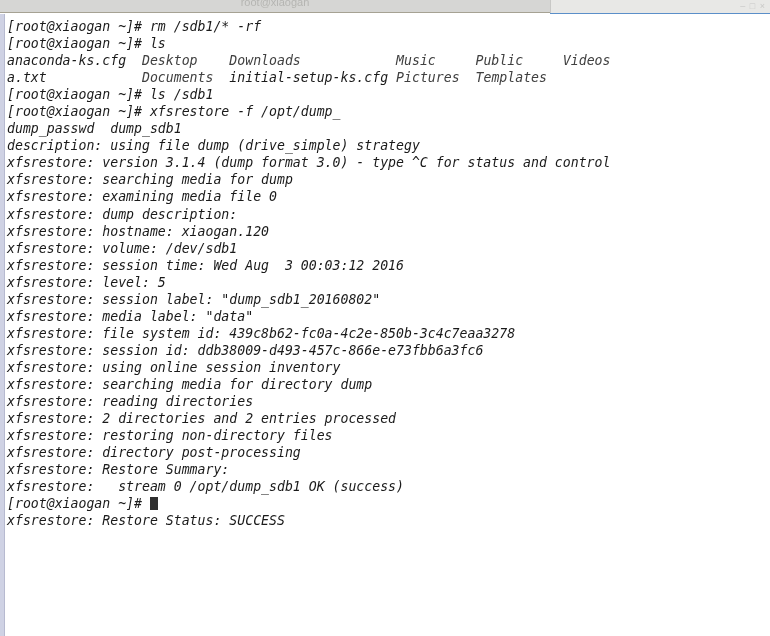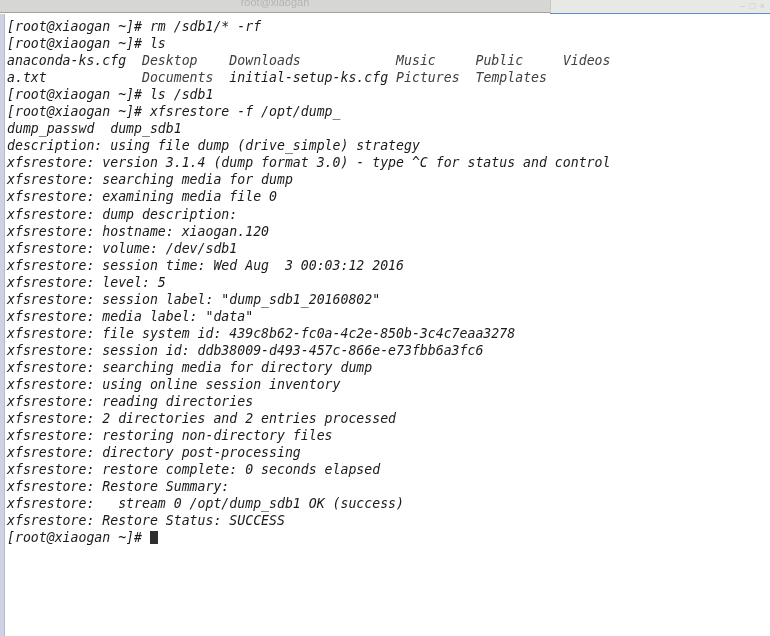--- a/index.html
+++ b/index.html
@@ -167,28 +167,27 @@
         <div class="line"><span class="seg-plain">xfsrestore: examining media file 0</span></div>
         <div class="line"><span class="seg-plain">xfsrestore: dump description:</span></div>
         <div class="line"><span class="seg-plain">xfsrestore: hostname: xiaogan.120</span></div>
         <div class="line"><span class="seg-plain">xfsrestore: volume: /dev/sdb1</span></div>
         <div class="line"><span class="seg-plain">xfsrestore: session time: Wed Aug  3 00:03:12 2016</span></div>
         <div class="line"><span class="seg-plain">xfsrestore: level: 5</span></div>
         <div class="line"><span class="seg-plain">xfsrestore: session label: "dump_sdb1_20160802"</span></div>
         <div class="line"><span class="seg-plain">xfsrestore: media label: "data"</span></div>
         <div class="line"><span class="seg-plain">xfsrestore: file system id: 439c8b62-fc0a-4c2e-850b-3c4c7eaa3278</span></div>
         <div class="line"><span class="seg-plain">xfsrestore: session id: ddb38009-d493-457c-866e-e73fbb6a3fc6</span></div>
+        <div class="line"><span class="seg-plain">xfsrestore: using online session inventory</span></div>
         <div class="line"><span class="seg-plain">xfsrestore: searching media for directory dump</span></div>
-        <div class="line"><span class="seg-plain">xfsrestore: using online session inventory</span></div>
         <div class="line"><span class="seg-plain">xfsrestore: reading directories</span></div>
         <div class="line"><span class="seg-plain">xfsrestore: 2 directories and 2 entries processed</span></div>
         <div class="line"><span class="seg-plain">xfsrestore: restoring non-directory files</span></div>
         <div class="line"><span class="seg-plain">xfsrestore: directory post-processing</span></div>
-        <div class="line"><span class="seg-plain">xfsrestore: restore complete: 0 seconds elapsed</span></div>
         <div class="line"><span class="seg-plain">xfsrestore: Restore Summary:</span></div>
         <div class="line"><span class="seg-plain">xfsrestore:   stream 0 /opt/dump_sdb1 OK (success)</span></div>
+        <div class="line"><span class="seg-plain">[root@xiaogan ~]# </span><span class="cursor"></span></div>
         <div class="line"><span class="seg-plain">xfsrestore: Restore Status: SUCCESS</span></div>
-        <div class="line"><span class="seg-plain">[root@xiaogan ~]# </span><span class="cursor"></span></div>
       </div>
   </div>
   <div class="term-edge"></div>
 
 </div>
 
 </body></html>

